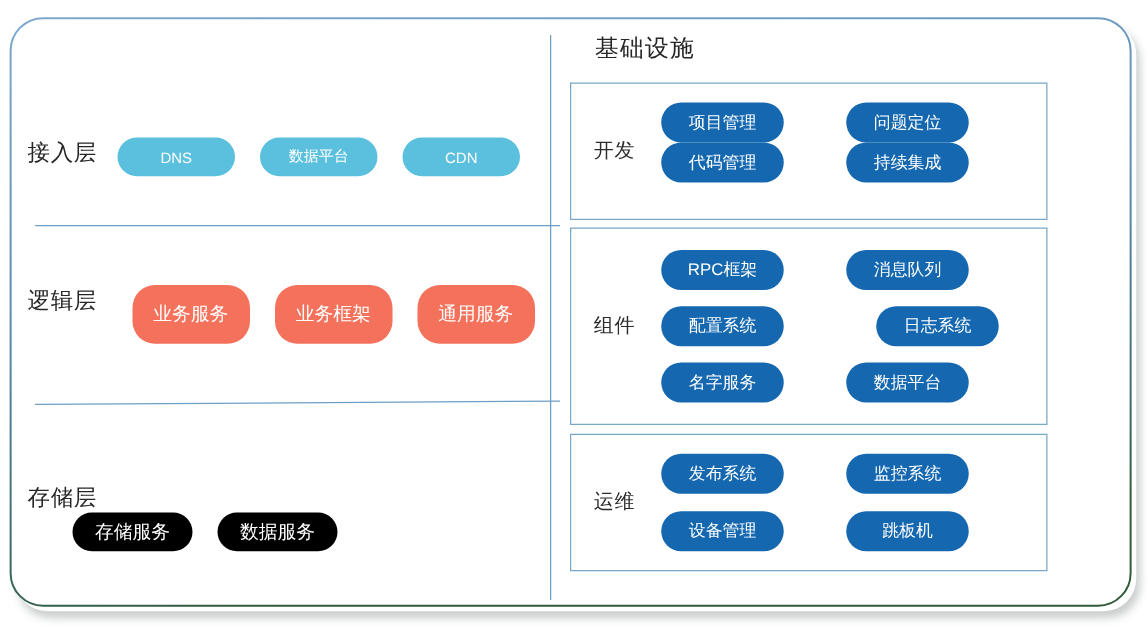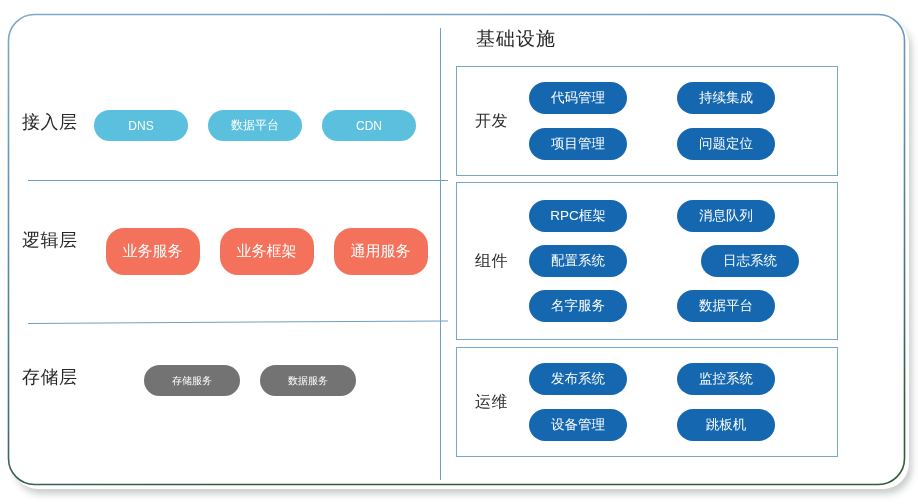--- a/index.html
+++ b/index.html
@@ -94,25 +94,25 @@
   }
   .pill-logic {
     background: #F4715B;
     height: 47px;
     min-width: 94px;
     padding: 0 12px;
     font-size: 15px;
     margin-right: 20px;
   }
   .pill-storage {
-    background: #737373;
+    background: #000000;
     height: 31px;
     min-width: 96px;
     padding: 0 12px;
-    font-size: 10px;
+    font-size: 15px;
     margin-right: 20px;
   }
 
   .hdivider {
     position: absolute;
     height: 1px;
     background: #6E9FC4;
     left: 20px;
     width: 420px;
   }
@@ -232,53 +232,53 @@
     <div class="layer-label">逻辑层</div>
     <div class="pill-strip">
       <div class="pill pill-logic">业务服务</div>
       <div class="pill pill-logic">业务框架</div>
       <div class="pill pill-logic">通用服务</div>
     </div>
   </div>
 
   <div class="hdivider" id="hdivider-2" style="top:309px;"></div>
 
-  <div class="layer-row" style="top:351px;">
+  <div class="layer-row" style="top:372px;flex-direction:column;">
     <div class="layer-label">存储层</div>
     <div class="pill-strip" style="margin-left:50px;">
       <div class="pill pill-storage">存储服务</div>
       <div class="pill pill-storage">数据服务</div>
     </div>
   </div>
 
 </div>
 
 <div id="vdivider"></div>
 
 <div id="right-panel">
 
   <div id="infra-title">基础设施</div>
 
   <div class="group-box" style="top:52px; height:110px;">
     <div class="group-label">开发</div>
     <div class="group-grid">
+      <div class="grid-row">
+        <div class="pill-cell">
+          <div class="pill-infra">项目管理</div>
+        </div>
+        <div class="pill-cell">
+          <div class="pill-infra">问题定位</div>
+        </div>
+      </div>
       <div class="grid-row" style="margin-bottom:14px;">
         <div class="pill-cell">
           <div class="pill-infra">代码管理</div>
         </div>
         <div class="pill-cell">
           <div class="pill-infra">持续集成</div>
-        </div>
-      </div>
-      <div class="grid-row">
-        <div class="pill-cell">
-          <div class="pill-infra">项目管理</div>
-        </div>
-        <div class="pill-cell">
-          <div class="pill-infra">问题定位</div>
         </div>
       </div>
     </div>
   </div>
 
   <div class="group-box" style="top:168px; height:158px;">
     <div class="group-label">组件</div>
     <div class="group-grid">
       <div class="grid-row" style="margin-bottom:13px;">
         <div class="pill-cell">

